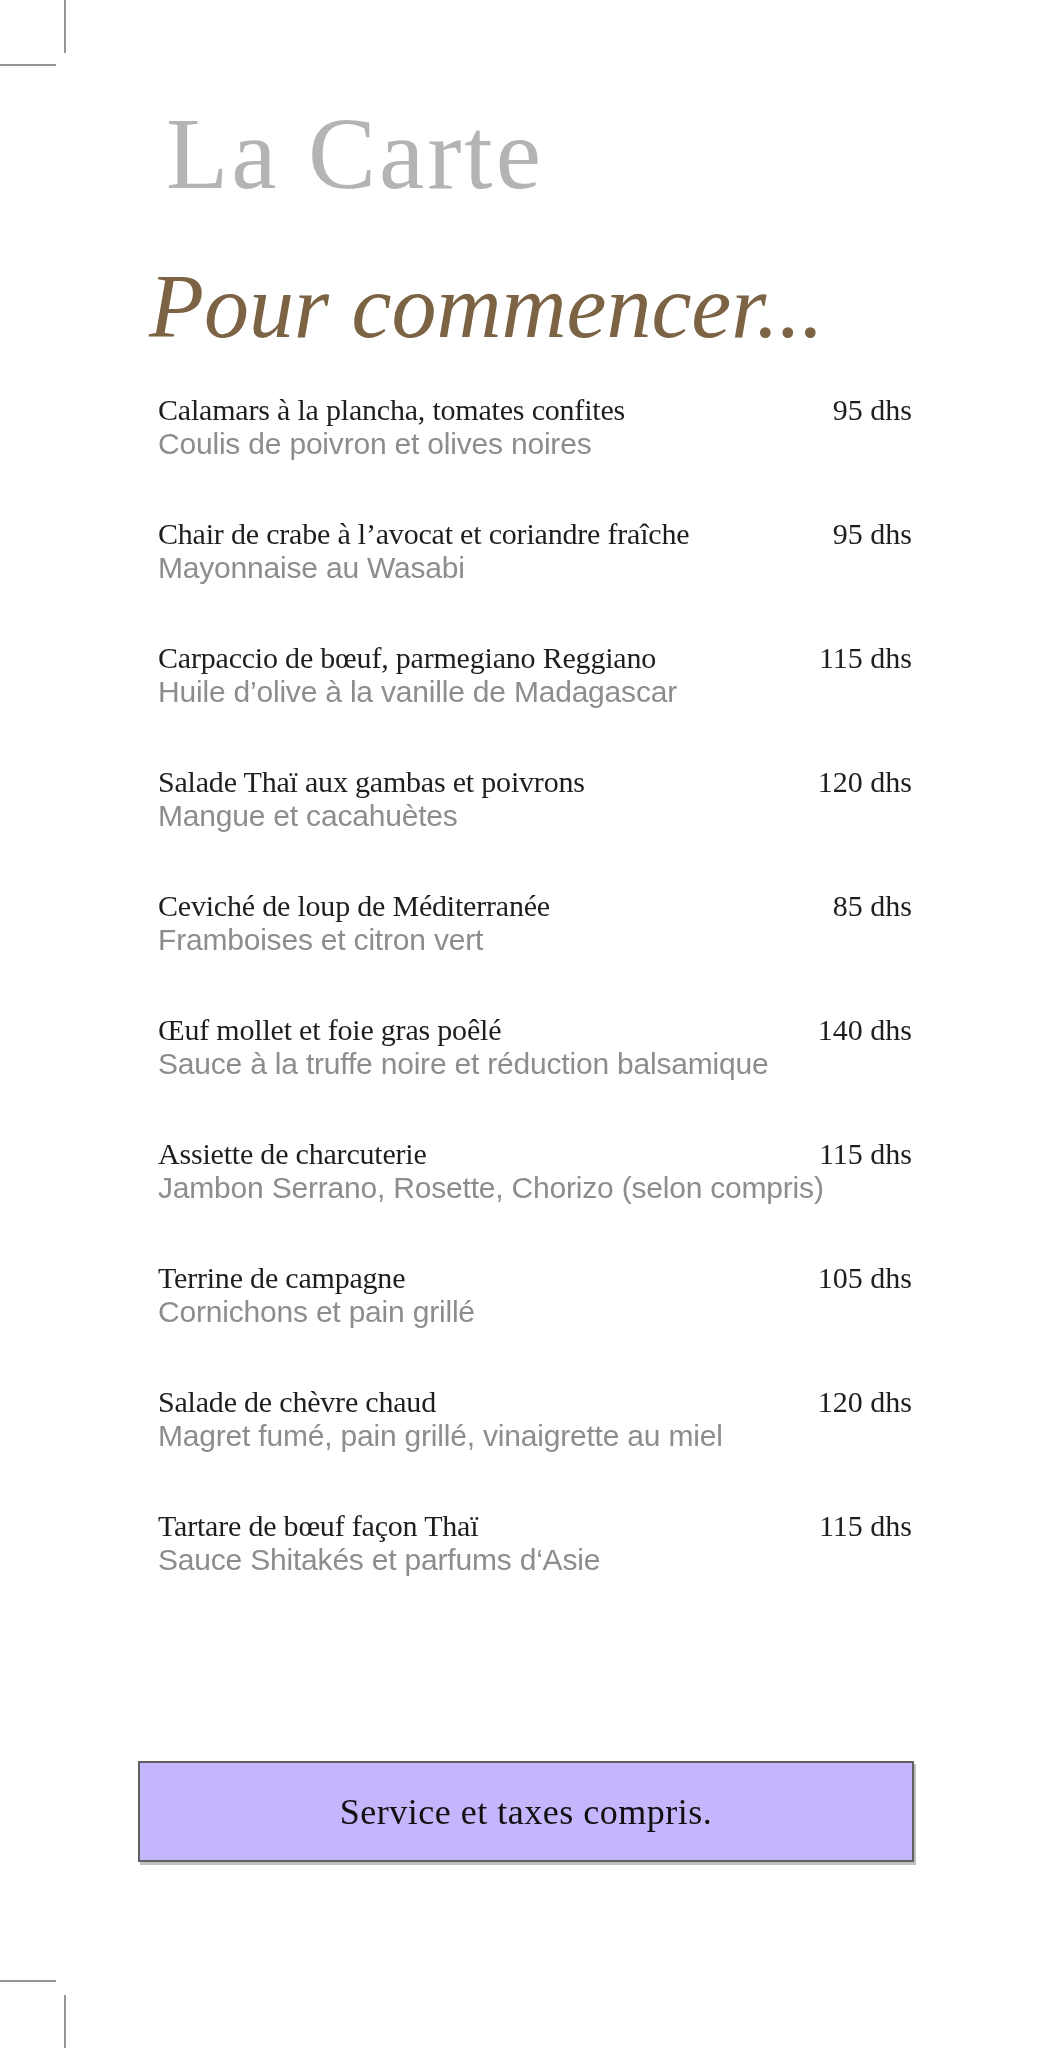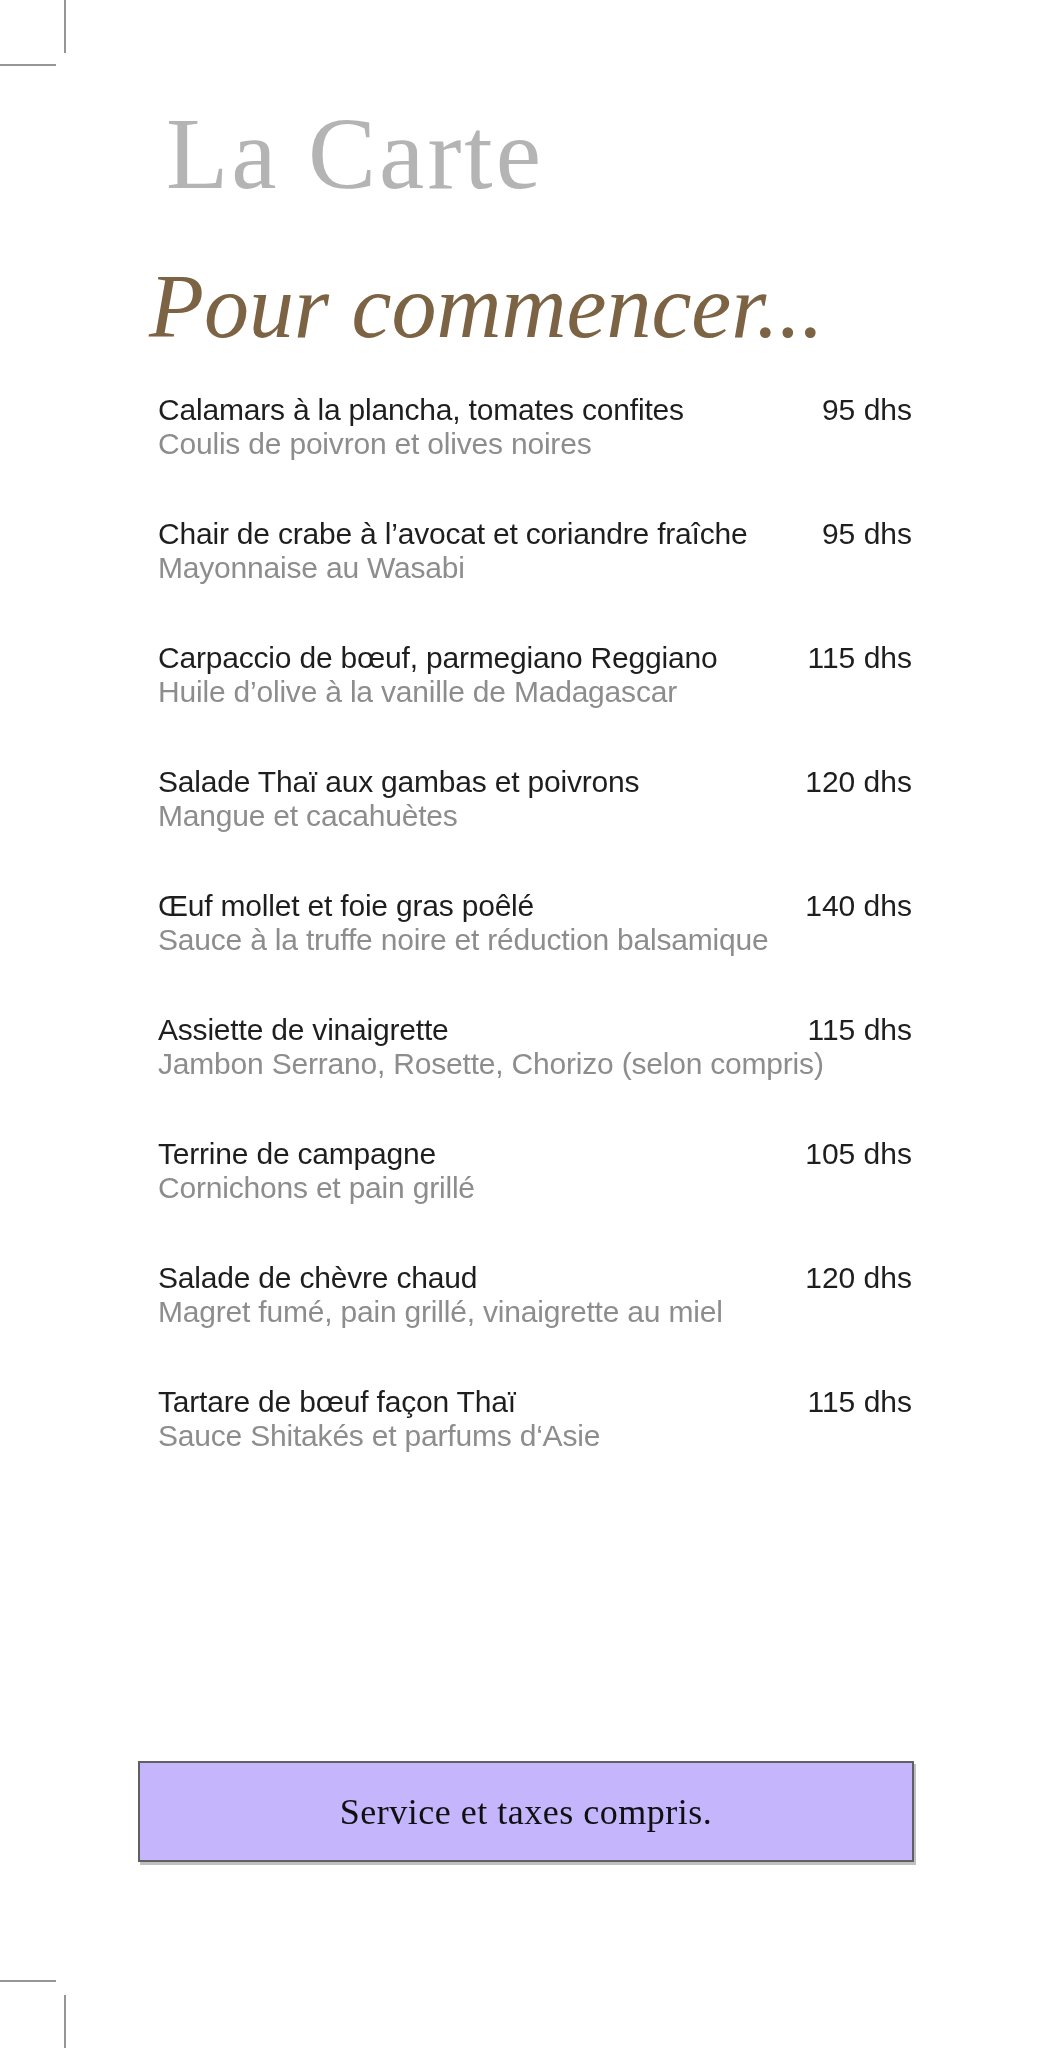--- a/index.html
+++ b/index.html
@@ -54,20 +54,21 @@
   .menu-item { margin-bottom: 57px; }
   
   .menu-item:nth-child(5) { margin-top: 30px; }
 
   .menu-item .row {
     display: flex;
     justify-content: space-between;
     align-items: flex-start;
     line-height: 36px;
     white-space: nowrap;
+    font-family: Liberation Serif, serif;
   }
   .item-name {
     font-size: 30px;
     color: var(--item-text, #1e1e1e);
     letter-spacing: -0.2px;
   }
   .item-price {
     font-size: 30px;
     color: var(--item-text, #1e1e1e);
     margin-left: 20px;
@@ -143,32 +144,39 @@
   </div>
 
   <div class="menu-item">
     <div class="row">
       <span class="item-name">Salade Thaï aux gambas et poivrons</span>
       <span class="item-price">120 dhs</span>
     </div>
     <div class="item-desc">Mangue et cacahuètes</div>
   </div>
 
+  <div class="menu-item">
+    <div class="row">
+      <span class="item-name">Ceviché de loup de Méditerranée</span>
+      <span class="item-price">85 dhs</span>
+    </div>
+    <div class="item-desc">Framboises et citron vert</div>
+  </div>
 
   <div class="menu-item">
     <div class="row">
       <span class="item-name">Œuf mollet et foie gras poêlé</span>
       <span class="item-price">140 dhs</span>
     </div>
     <div class="item-desc">Sauce à la truffe noire et réduction balsamique</div>
   </div>
 
   <div class="menu-item">
     <div class="row">
-      <span class="item-name">Assiette de vinaigrette</span>
+      <span class="item-name">Assiette de charcuterie</span>
       <span class="item-price">115 dhs</span>
     </div>
     <div class="item-desc">Jambon Serrano, Rosette, Chorizo (selon compris)</div>
   </div>
 
   <div class="menu-item">
     <div class="row">
       <span class="item-name">Terrine de campagne</span>
       <span class="item-price">105 dhs</span>
     </div>

